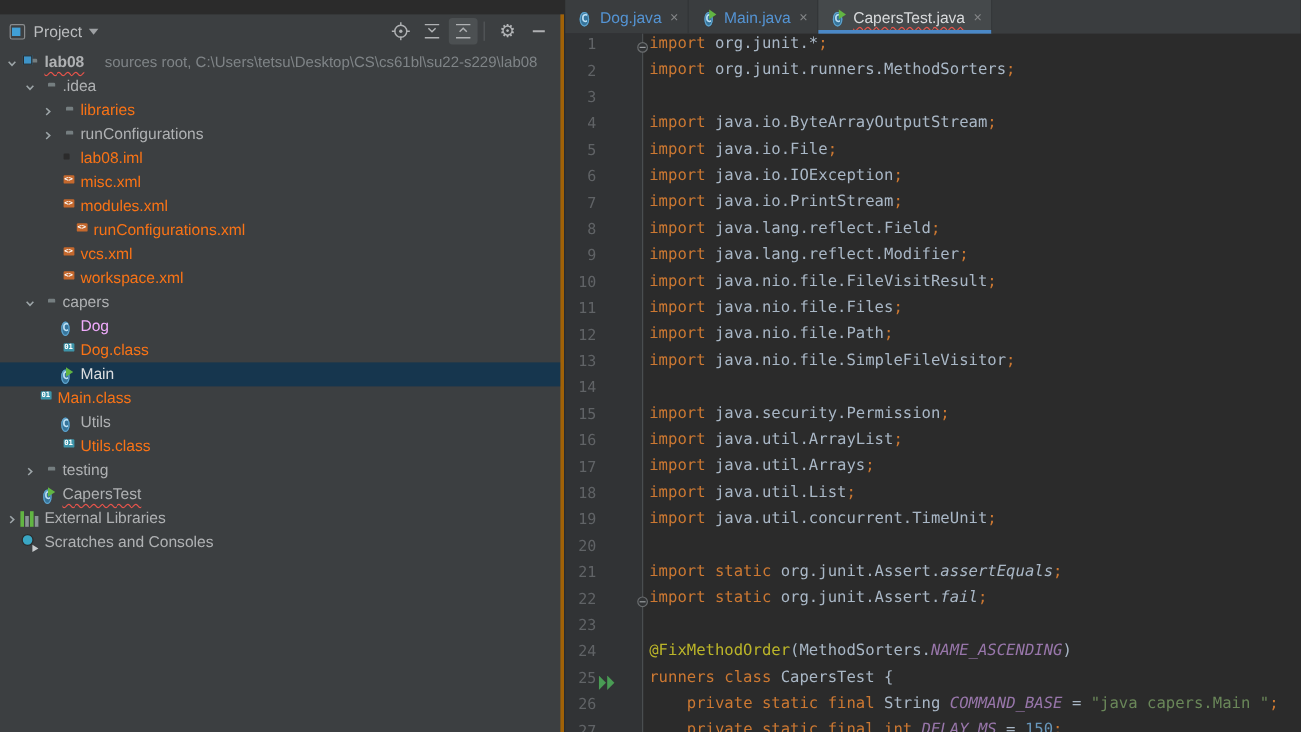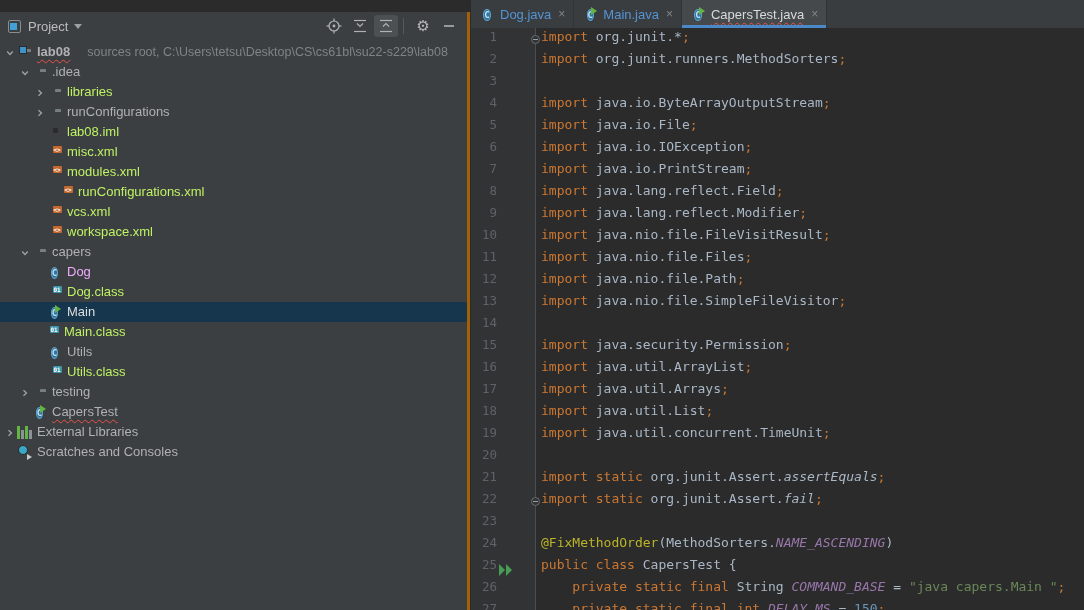--- a/index.html
+++ b/index.html
@@ -27,21 +27,21 @@
   .gear-glyph { font-size:15px; line-height:15px; color:#B4B6B8; }
 
   .tree { position:absolute; top:30px; left:0; right:0; }
   .tree-row { position:relative; height:20px; display:flex; align-items:center;
               white-space:nowrap; font-size:13px; color:#AFB1B3; }
   .tree-row.sel { background:#16364E; }
   .chev-slot { width:13px; height:20px; display:flex; align-items:center; justify-content:center; flex:none; }
   .ico-slot { width:17px; height:20px; display:flex; align-items:center; justify-content:center;
               flex:none; margin-right:4px; }
   .t-label { line-height:20px; }
-  .c-olive { color:#bef264; }
+  .c-olive { color:#f97316; }
   .c-blue  { color:#f0abfc; }
   .c-white { color:#DCDEE0; }
   .bold { font-weight:bold; }
   .err-squiggle { text-decoration-line:underline; text-decoration-style:wavy;
                   text-decoration-color:#E8534A; text-decoration-thickness:1px;
                   text-underline-offset:3px; }
   .t-secondary { color:#7F8487; margin-left:17px; font-size:12.5px; }
 
   
   .ico-folder { position:relative; width:15px; height:10px; background:#757E80;
@@ -280,21 +280,21 @@
           </span>
           <span class="t-label c-olive">Dog.class</span>
         </div>
         <div class="tree-row sel" style="padding-left: 33px;">
           <span class="chev-slot"></span>
           <span class="ico-slot">
             <span><span class="ico-class">C<span class="run-badge"></span></span></span>
           </span>
           <span class="t-label c-white c-white">Main</span>
         </div>
-        <div class="tree-row" style="padding-left: 30px;">
+        <div class="tree-row" style="padding-left: 14px;">
           <span class="chev-slot"></span>
           <span class="ico-slot">
             <span><span class="ico-file-wrap"><span class="ico-file"></span><span class="f-badge cls">01</span></span></span>
           </span>
           <span class="t-label c-olive">Main.class</span>
         </div>
         <div class="tree-row" style="padding-left: 33px;">
           <span class="chev-slot"></span>
           <span class="ico-slot">
             <span><span class="ico-class">C</span></span>
@@ -477,21 +477,21 @@
         <div class="line">
           <span class="lnum">24</span>
           <span class="lcode"><span class="tk-a">@FixMethodOrder</span><span class="tk-p">(MethodSorters.</span><span class="tk-c">NAME_ASCENDING</span><span class="tk-p">)</span></span>
         </div>
         <div class="line">
           <span class="lnum">25</span>
           <span class="run-gutter"><svg width="14" height="12" viewBox="0 0 14 12">
               <polygon points="0,0 6,6 0,12" fill="#499C54"></polygon>
               <polygon points="7,0 13,6 7,12" fill="#499C54"></polygon>
             </svg></span>
-          <span class="lcode"><span class="tk-k">public class</span><span class="tk-p"> CapersTest {</span></span>
+          <span class="lcode"><span class="tk-k">runners class</span><span class="tk-p"> CapersTest {</span></span>
         </div>
         <div class="line">
           <span class="lnum">26</span>
           <span class="lcode"><span class="tk-p">    </span><span class="tk-k">private static final</span><span class="tk-p"> String </span><span class="tk-c">COMMAND_BASE</span><span class="tk-p"> = </span><span class="tk-s">"java capers.Main "</span><span class="tk-k">;</span></span>
         </div>
         <div class="line">
           <span class="lnum">27</span>
           <span class="lcode"><span class="tk-p">    </span><span class="tk-k">private static final int</span><span class="tk-p"> </span><span class="tk-c">DELAY_MS</span><span class="tk-p"> = </span><span class="tk-n">150</span><span class="tk-k">;</span></span>
         </div>
       </div>

